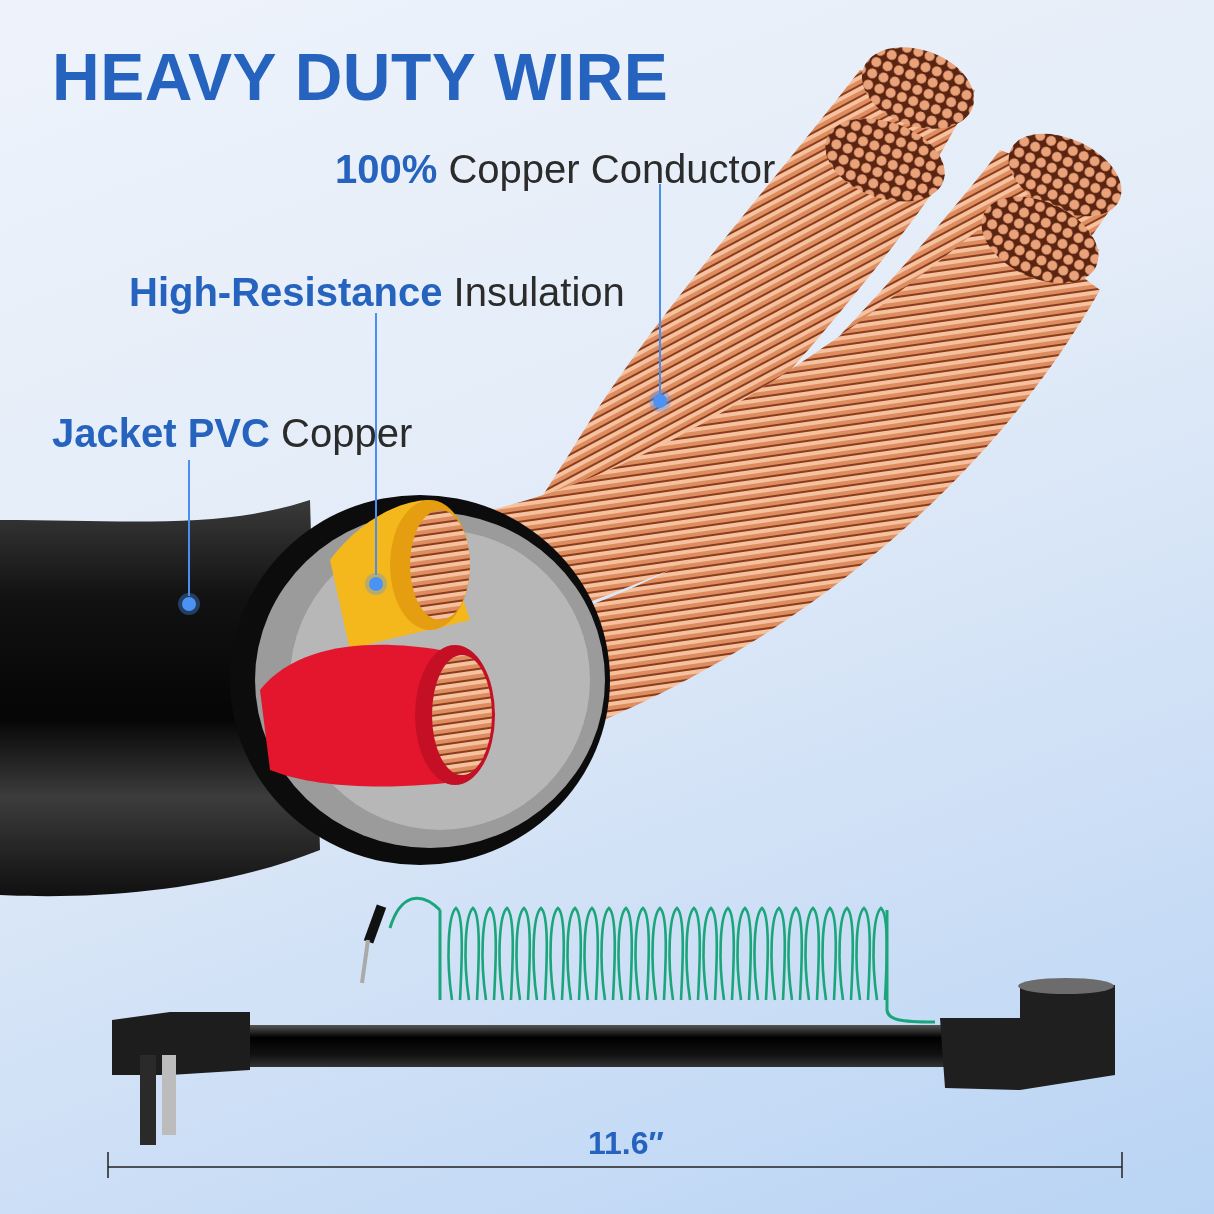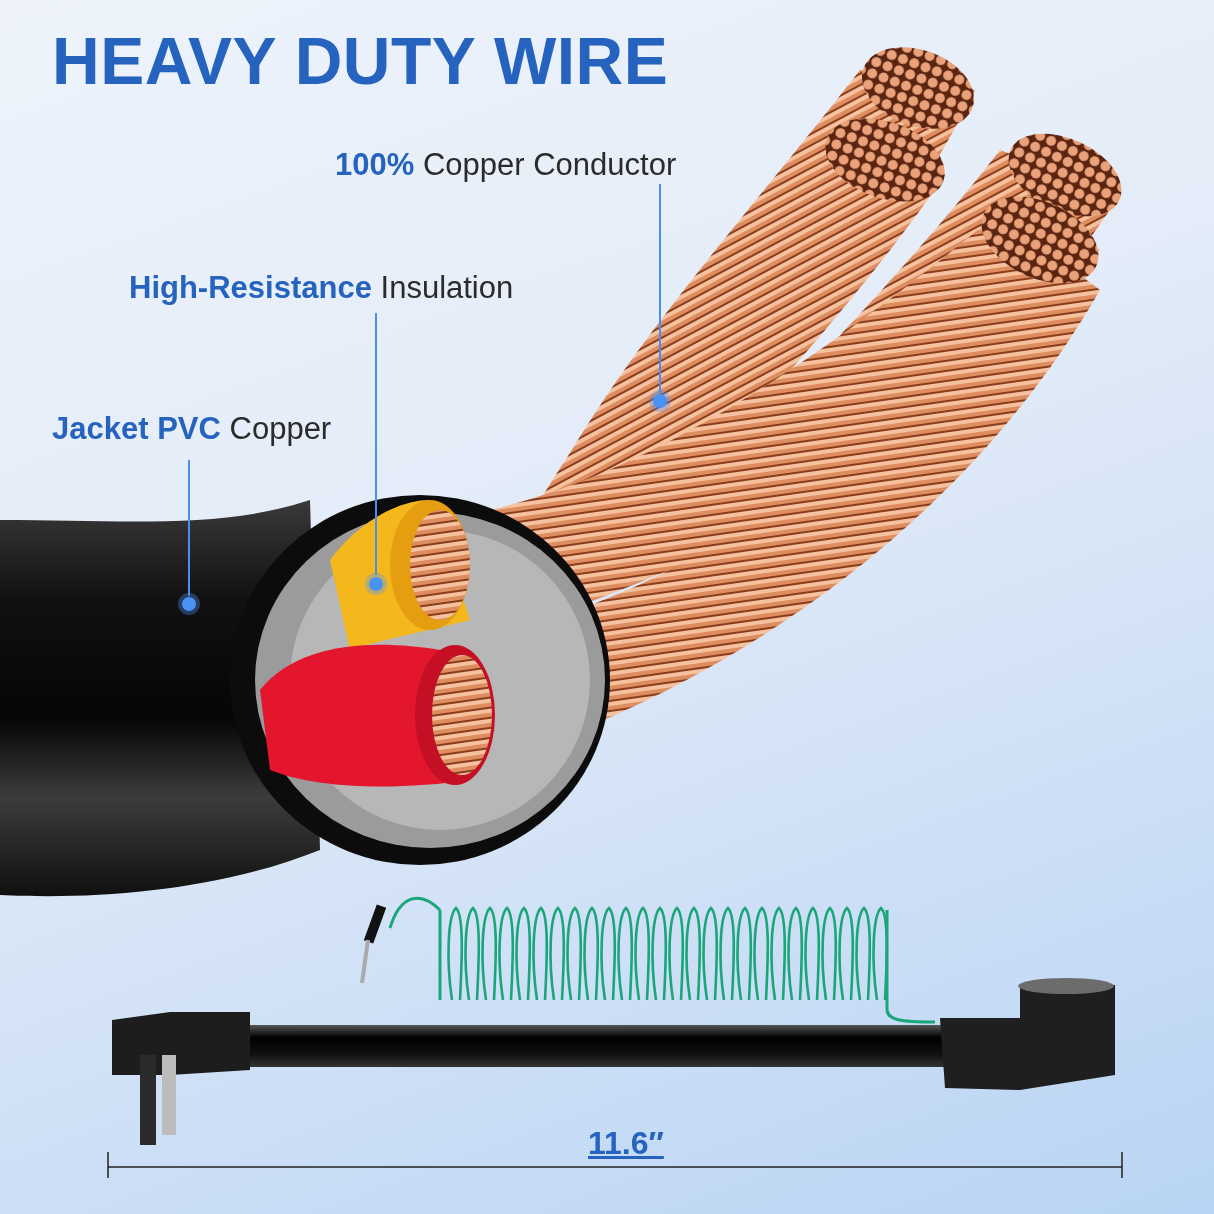--- a/index.html
+++ b/index.html
@@ -1,26 +1,26 @@
 <!DOCTYPE html>
 <html><head>
 <meta charset="utf-8">
 <style>
   html,body{margin:0;padding:0;}
   body{width:1214px;height:1214px;overflow:hidden;position:relative;
     background:linear-gradient(160deg,#eef3fb 0%,#e3ecf8 40%,#cfe0f6 70%,#b9d4f4 100%);
     font-family:"Liberation Sans",sans-serif;}
-  .title{position:absolute;left:52px;top:28px;font-size:66px;font-weight:700;color:#2563be;letter-spacing:0.5px;line-height:1;}
-  .label{position:absolute;font-size:31px;line-height:1;white-space:nowrap;}
+  .title{position:absolute;left:52px;top:44px;font-size:66px;font-weight:700;color:#2563be;letter-spacing:0.5px;line-height:1;}
+  .label{position:absolute;font-size:40px;line-height:1;white-space:nowrap;}
   .label .hl{color:#2563be;font-weight:700;}
   .label .rest{color:#2b2b2b;}
   .leader{position:absolute;width:2px;background:#4a8ff0;}
   .dot{position:absolute;width:14px;height:14px;border-radius:50%;background:#4a93f5;box-shadow:0 0 0 4px rgba(74,147,245,0.35);}
   svg{position:absolute;left:0;top:0;}
-  .dim{position:absolute;font-size:32px;font-weight:700;color:#2563be;text-decoration:underline;}
+  .dim{position:absolute;font-size:32px;font-weight:700;color:#2563be;}
 </style>
 </head>
 <body>
 
 <svg width="1214" height="1214" viewBox="0 0 1214 1214">
   <defs>
     <linearGradient id="jacketG" x1="0" y1="0" x2="0" y2="1">
       <stop offset="0" stop-color="#3a3a3a"></stop>
       <stop offset="0.25" stop-color="#111"></stop>
       <stop offset="0.55" stop-color="#050505"></stop>

